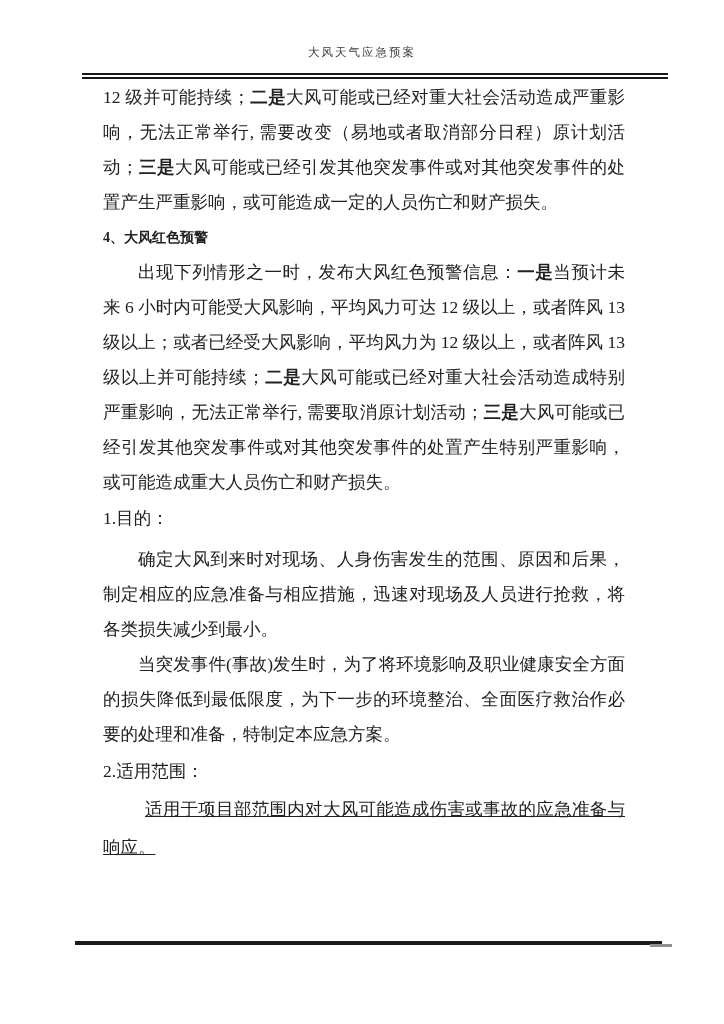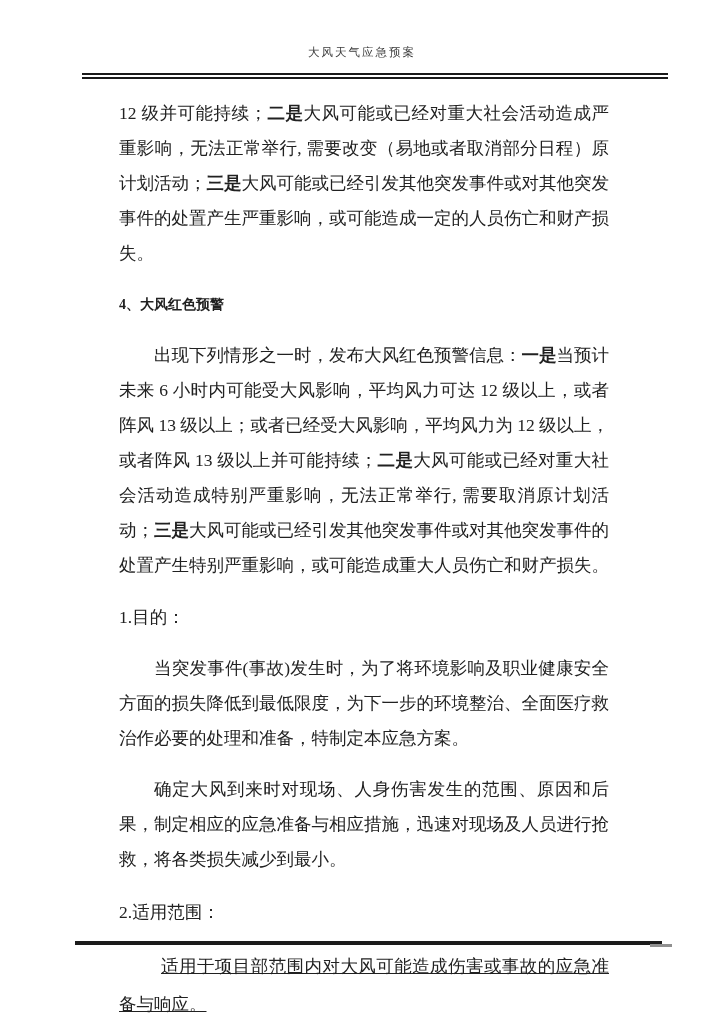--- a/index.html
+++ b/index.html
@@ -33,21 +33,21 @@
   }
   .content {
     position: absolute;
     top: 80px;
     left: 103px;
     width: 522px;
     font-size: 17.5px;
     line-height: 35px;
     text-align: justify;
   }
-  .content p { margin: 16px; padding: 0; }
+  .content p { margin: 0; padding: 0; }
   .b { font-weight: bold; }
   .indent { text-indent: 2em; font-family: Liberation Serif, serif; }
   .indent-lg { text-indent: 2.4em; text-decoration: underline; }
   .p-first { margin-top: 6px; }
   .h-sub {
     font-weight: bold;
     font-size: 14px;
     line-height: 35px;
   }
   .h-main {
@@ -92,23 +92,23 @@
 
     <p class="p-first"><span>12 级并可能持续；</span><span class="b">二是</span><span>大风可能或已经对重大社会活动造成严重影响，无法正常举行, 需要改变（易地或者取消部分日程）原计划活动；</span><span class="b">三是</span><span>大风可能或已经引发其他突发事件或对其他突发事件的处置产生严重影响，或可能造成一定的人员伤亡和财产损失。</span></p>
 
     <p class="h-sub">4、大风红色预警</p>
 
     <p class="indent"><span>出现下列情形之一时，发布大风红色预警信息：</span><span class="b">一是</span><span>当预计未来 6 小时内可能受大风影响，平均风力可达 12 级以上，或者阵风 13 级以上；或者已经受大风影响，平均风力为 12 级以上，或者阵风 13 级以上并可能持续；</span><span class="b">二是</span><span>大风可能或已经对重大社会活动造成特别严重影响，无法正常举行, 需要取消原计划活动；</span><span class="b">三是</span><span>大风可能或已经引发其他突发事件或对其他突发事件的处置产生特别严重影响，或可能造成重大人员伤亡和财产损失。</span></p>
 
 
     <p class="h-item">1.目的：</p>
 
+    <p class="indent mt6">确定大风到来时对现场、人身伤害发生的范围、原因和后果，制定相应的应急准备与相应措施，迅速对现场及人员进行抢救，将各类损失减少到最小。</p>
+
     <p class="indent">当突发事件(事故)发生时，为了将环境影响及职业健康安全方面的损失降低到最低限度，为下一步的环境整治、全面医疗救治作必要的处理和准备，特制定本应急方案。</p>
-
-    <p class="indent mt6">确定大风到来时对现场、人身伤害发生的范围、原因和后果，制定相应的应急准备与相应措施，迅速对现场及人员进行抢救，将各类损失减少到最小。</p>
 
     <p class="h-item lh38">2.适用范围：</p>
 
     <p class="indent-lg lh38">适用于项目部范围内对大风可能造成伤害或事故的应急准备与响应。</p>
 
 
   </div>
 
   <div class="footer-rule"></div>
   <div class="footer-tab"></div>

